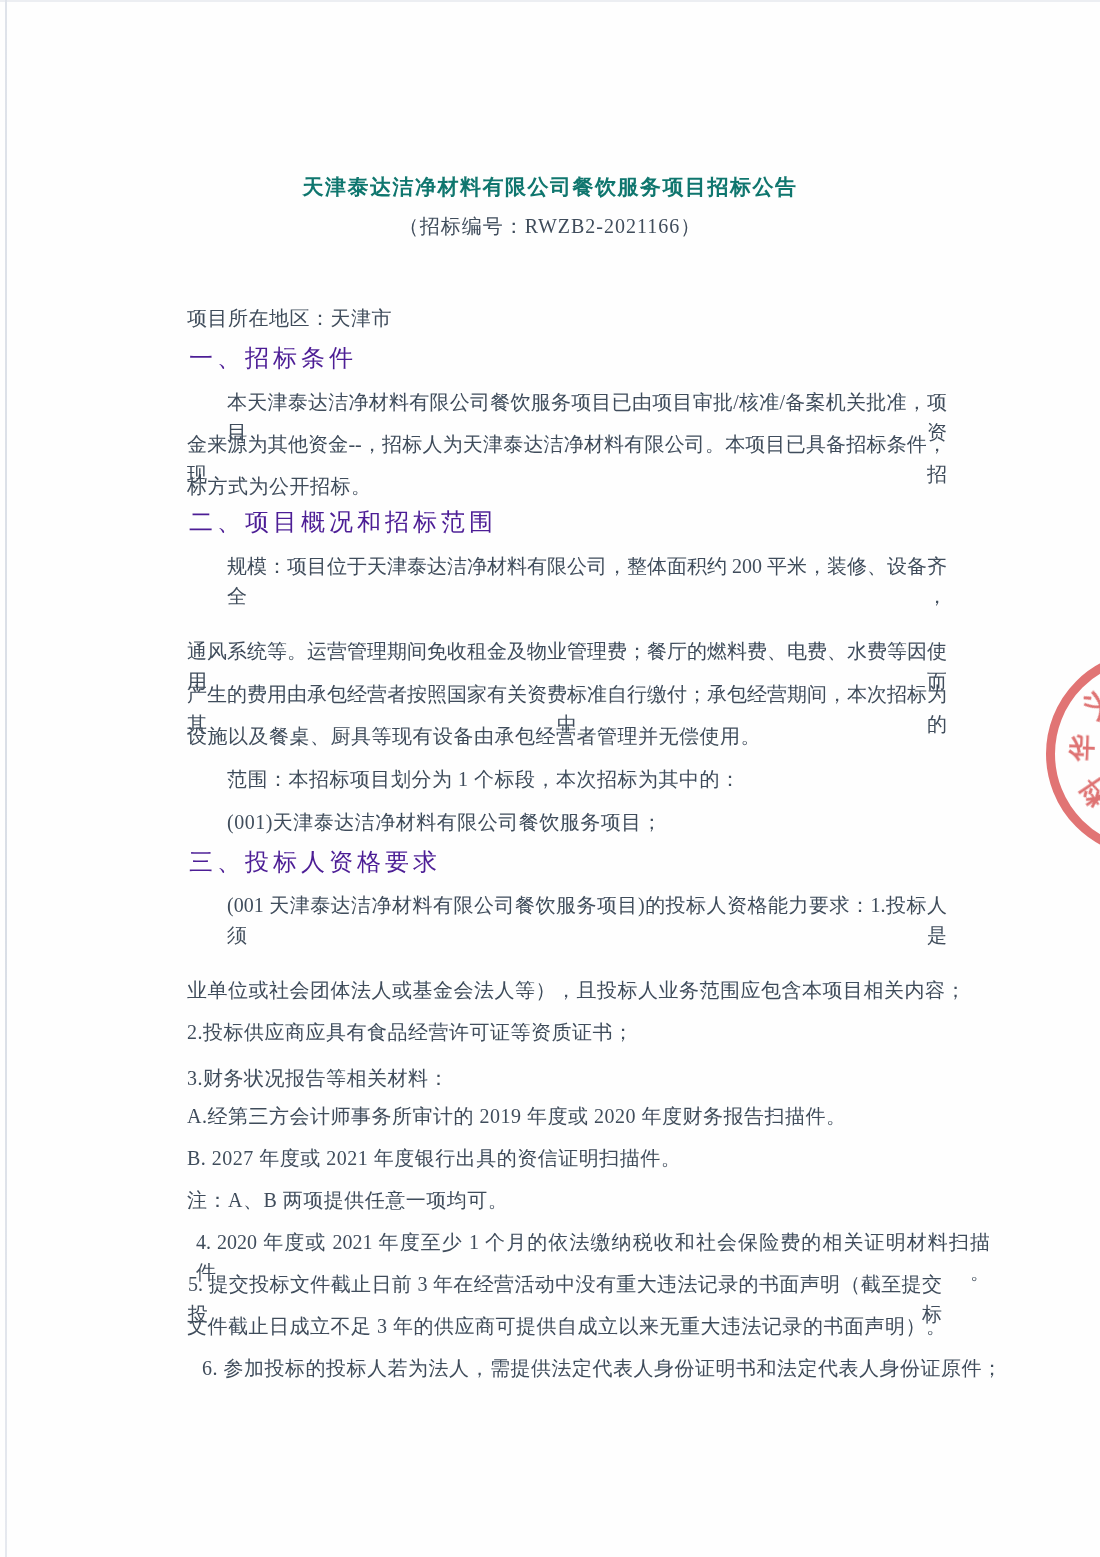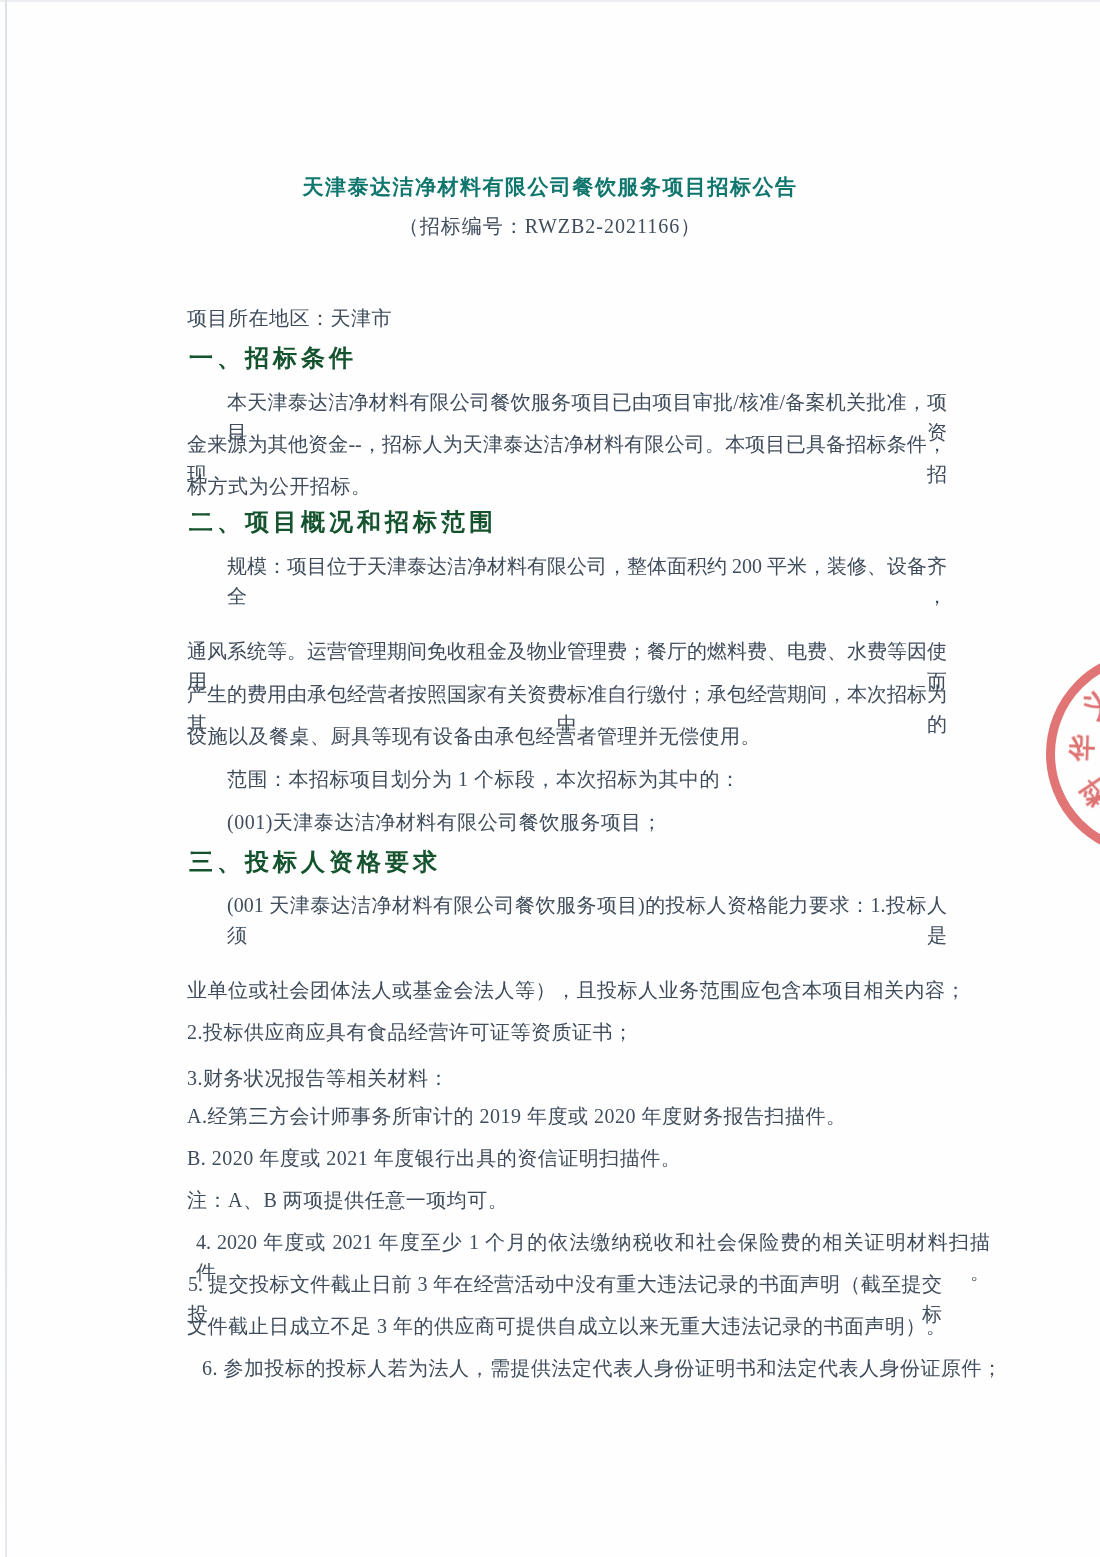--- a/index.html
+++ b/index.html
@@ -28,21 +28,21 @@
   .ttl{
     left:0;right:0;top:172px;text-align:center;
     font-size:21px;font-weight:600;color:#0f766e;letter-spacing:1.5px;
   }
   .sub{
     left:0;right:0;top:211px;text-align:center;
     font-size:20px;color:#3f4c5b;letter-spacing:1px;
   }
   .meta{left:187px;top:303px;}
   .h{
-    font-size:24px;line-height:34px;font-weight:bold;color:#14532d;letter-spacing:4px;
+    font-size:24px;line-height:34px;font-weight:normal;color:#4c1d95;letter-spacing:4px;
   }
   .h1{left:189px;top:341px;}
   .h2{left:189px;top:505px;}
   .h3{left:189px;top:845px;}
   .ln{left:187px;width:760px;}
   .ind{left:227px;width:720px;}
   .n45{left:188px;width:754px;}
   .wide{left:196px;width:794px;}
   .n6{left:202px;width:748px;}
   .full{
@@ -99,21 +99,21 @@
   <div class="t ln y721">设施以及餐桌、厨具等现有设备由承包经营者管理并无偿使用。</div>
   <div class="t ln ind y764">范围：本招标项目划分为 1 个标段，本次招标为其中的：</div>
   <div class="t ln ind y807">(001)天津泰达洁净材料有限公司餐饮服务项目；</div>
 
   <div class="t h h3">三、投标人资格要求</div>
   <div class="t ln ind full y890">(001 天津泰达洁净材料有限公司餐饮服务项目)的投标人资格能力要求：1.投标人须是</div>
   <div class="t ln y975">业单位或社会团体法人或基金会法人等），且投标人业务范围应包含本项目相关内容；</div>
   <div class="t ln y1017">2.投标供应商应具有食品经营许可证等资质证书；</div>
   <div class="t ln y1059">3.财务状况报告等相关材料：</div>
   <div class="t ln y1101">A.经第三方会计师事务所审计的 2019 年度或 2020 年度财务报告扫描件。</div>
-  <div class="t ln y1143">B. 2020 年度或 2021 年度银行出具的资信证明扫描件。</div>
+  <div class="t ln y1143">B. 2027 年度或 2021 年度银行出具的资信证明扫描件。</div>
   <div class="t ln y1185">注：A、B 两项提供任意一项均可。</div>
   <div class="t wide full y1227">4. 2020 年度或 2021 年度至少 1 个月的依法缴纳税收和社会保险费的相关证明材料扫描件。</div>
   <div class="t n45 full y1269">5. 提交投标文件截止日前 3 年在经营活动中没有重大违法记录的书面声明（截至提交投标</div>
   <div class="t ln y1311">文件截止日成立不足 3 年的供应商可提供自成立以来无重大违法记录的书面声明）。</div>
   <div class="t n6 y1353">6. 参加投标的投标人若为法人，需提供法定代表人身份证明书和法定代表人身份证原件；</div>
 
   <div>
     <div class="stamp-ring"></div>
     <span class="sg sg1">义</span>
     <span class="sg sg2">华</span>

